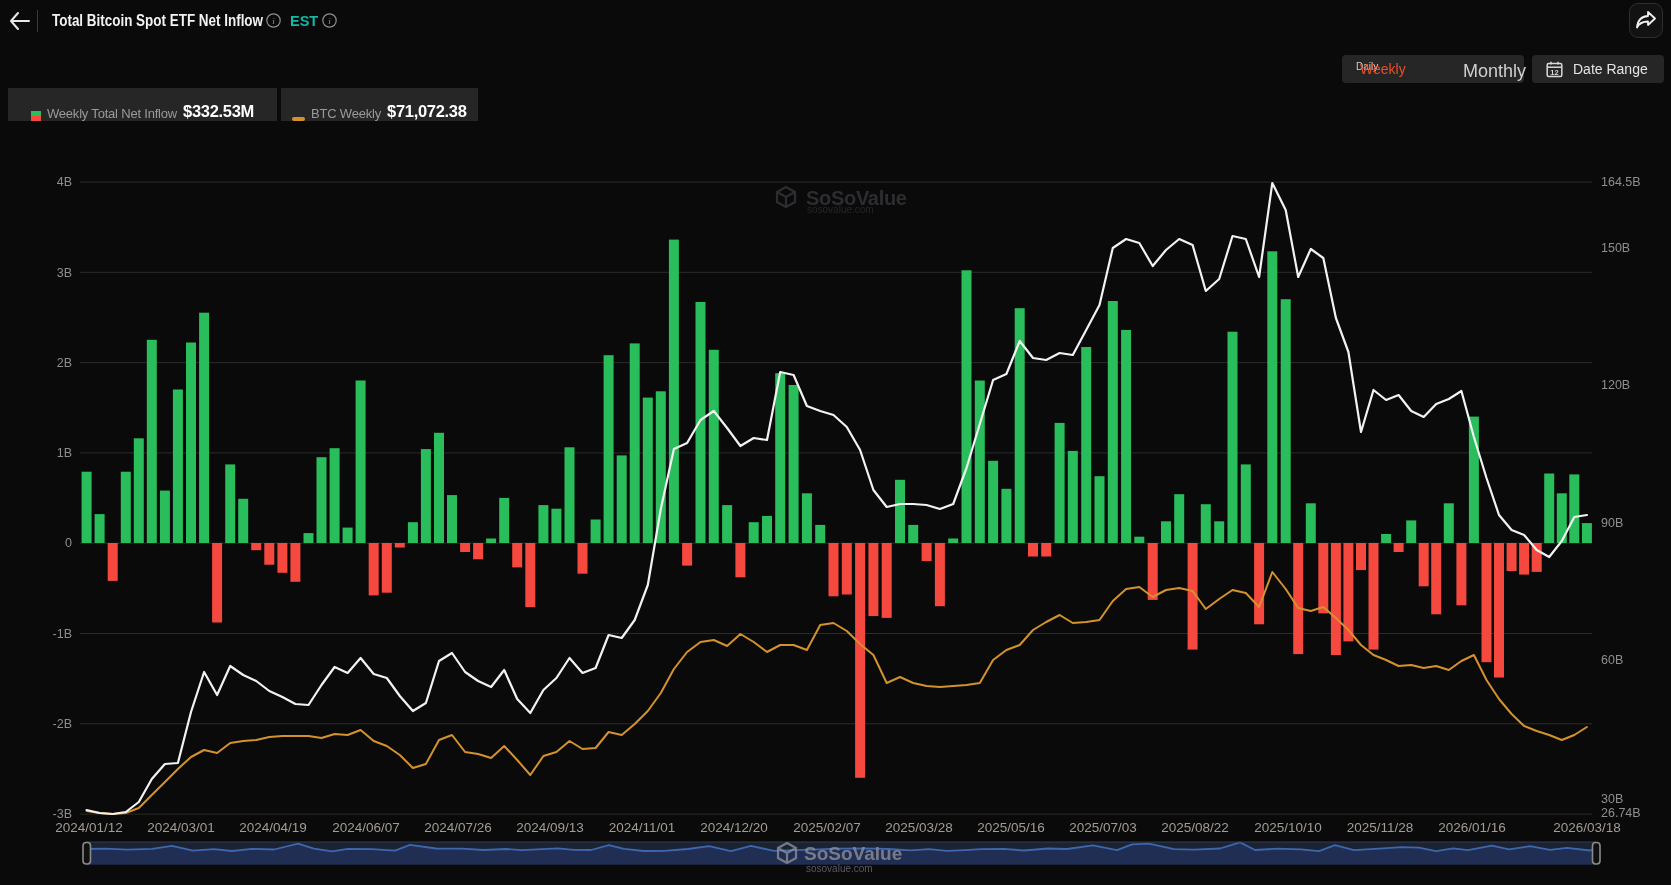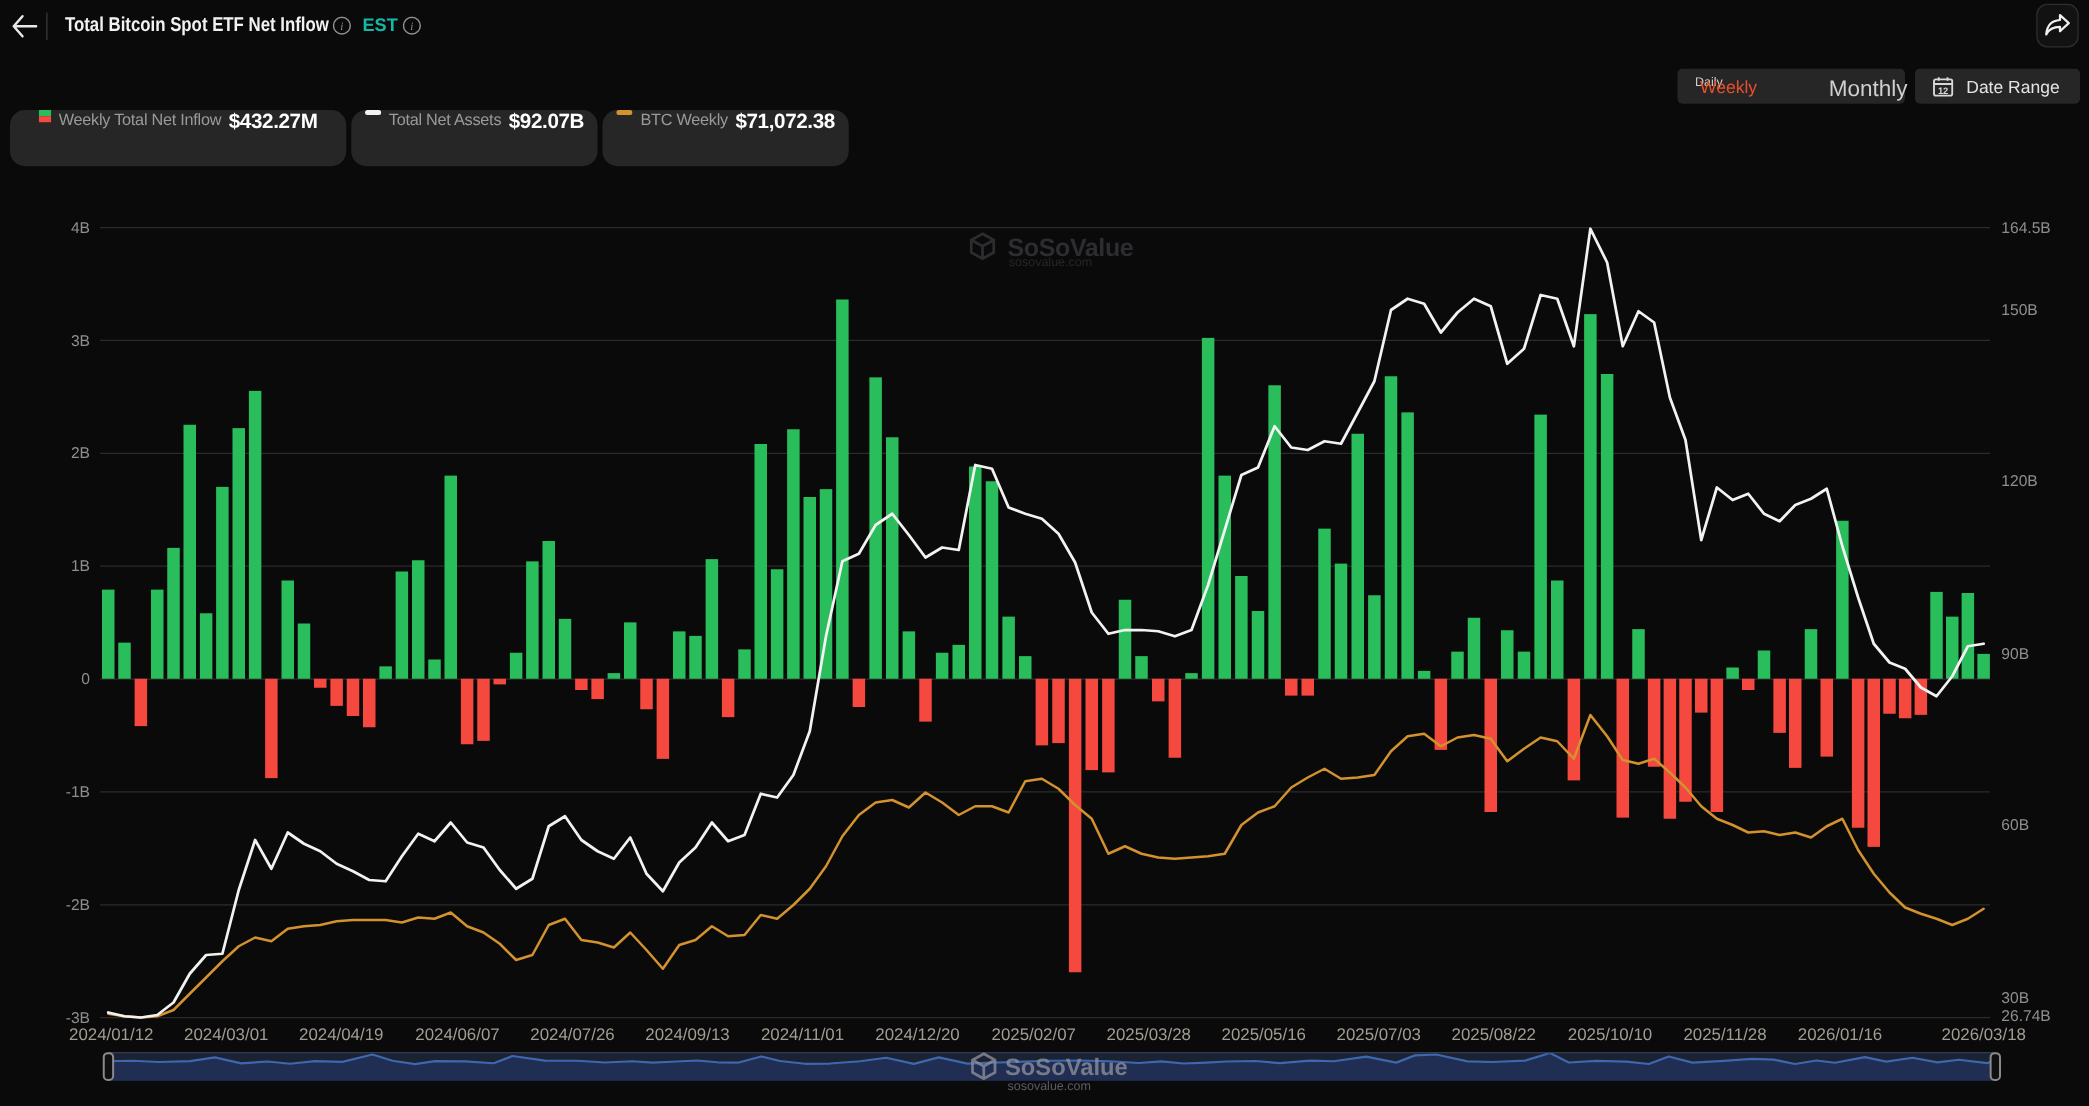--- a/index.html
+++ b/index.html
@@ -1,18 +1,18 @@
 <!DOCTYPE html>
 <html><head><meta charset="utf-8">
 <style>
 *{margin:0;padding:0;box-sizing:border-box}
 html,body{width:1671px;height:885px;background:#0a0a0a;overflow:hidden;font-family:"Liberation Sans",sans-serif;position:relative}
 .abs{position:absolute}
 #legend{position:absolute;left:8px;top:88px;display:flex;gap:4px}
-.pill{height:45px;background:#262626;border-radius:12px;display:flex;align-items:flex-start;padding:0 11px;gap:6px}
+.pill{height:33px;background:#262626;border-radius:0;display:flex;align-items:flex-end;padding:0 11px;gap:6px}
 .pill .lab{color:#9a9a9a;font-size:13px;letter-spacing:-0.2px;white-space:nowrap}
 .pill .val{color:#fff;font-size:16.5px;font-weight:bold;letter-spacing:-0.3px;white-space:nowrap}
 </style></head>
 <body>
 
 <svg class="abs" style="left:8px;top:11px" width="22" height="20" viewBox="0 0 22 20">
     <path d="M10 2 L3 10 L10 18 M3 10 L21 10" stroke="#e8e8e8" stroke-width="2" fill="none" stroke-linecap="round" stroke-linejoin="round"></path>
   </svg>
 <div class="abs" style="left:37px;top:10px;width:1px;height:22px;background:#3a3a3a"></div>
 <div class="abs" style="left:52px;top:12px;color:#f2f2f2;font-size:16px;font-weight:bold;transform:scaleX(0.84);transform-origin:0 0;white-space:nowrap">Total Bitcoin Spot ETF Net Inflow</div>
@@ -45,28 +45,21 @@
   </svg>
 <div class="abs" style="left:1573px;top:61px;color:#e3e3e3;font-size:14px;font-weight:normal">Date Range</div>
 
 <div id="legend">
 <div class="pill" style="min-width:269px;justify-content:center">
   <svg width="10" height="10" viewBox="0 0 10 10">
         <rect x="0" y="0" width="10" height="5" fill="#2abd5b"></rect>
         <rect x="0" y="5" width="10" height="5" fill="#f5483e"></rect>
       </svg>
   <span class="lab">Weekly Total Net Inflow</span>
-      <span class="val">$432.27M</span>
-</div>
-<div class="pill">
-  <svg width="13" height="4" viewBox="0 0 13 4">
-        <rect width="13" height="4" rx="2" fill="#f2f2f2"></rect>
-      </svg>
-  <span class="lab">Total Net Assets</span>
-      <span class="val">$92.07B</span>
+      <span class="val">$332.53M</span>
 </div>
 <div class="pill">
   <svg width="13" height="4" viewBox="0 0 13 4">
         <rect width="13" height="4" rx="2" fill="#d3922e"></rect>
       </svg>
   <span class="lab">BTC Weekly</span>
       <span class="val">$71,072.38</span>
 </div>
 </div>
 

